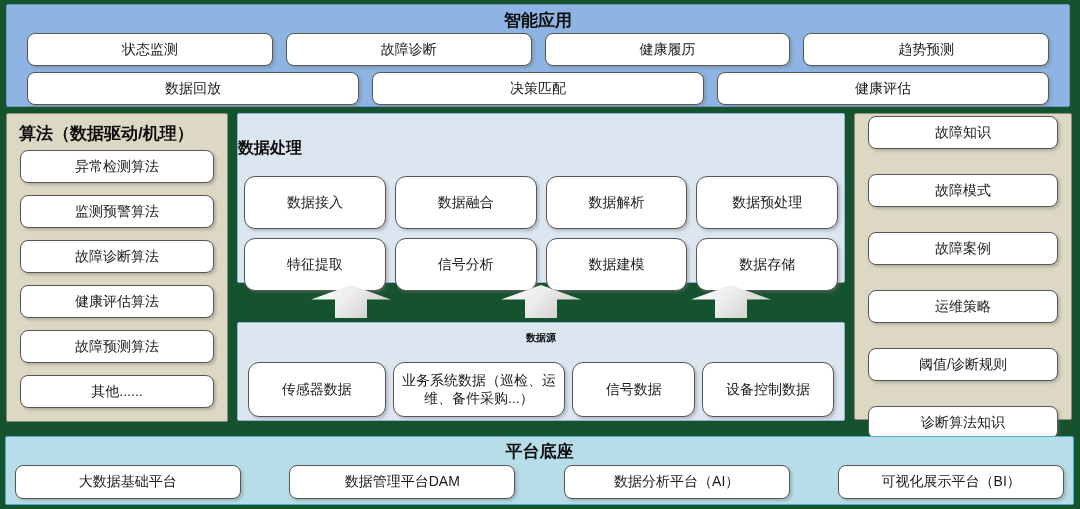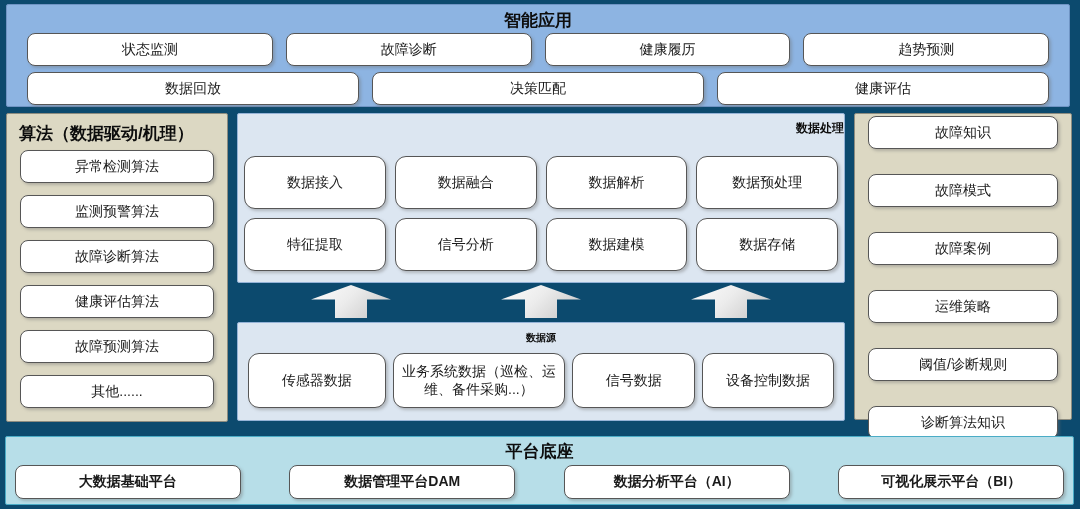--- a/index.html
+++ b/index.html
@@ -1,17 +1,17 @@
 <!DOCTYPE html>
 <html><head>
 <meta charset="utf-8">
 <style>
   html,body{margin:0;padding:0;background:#ffffff;}
   #stage{
-    position:relative;width:1080px;height:509px;background:#0c4a6e;
+    position:relative;width:1080px;height:509px;background:#14532d;
     font-family:"Liberation Sans","DejaVu Sans",sans-serif;color:#111;
     overflow:hidden;
   }
   .section{position:absolute;box-sizing:border-box;border-radius:2px;}
   .sec-title{font-weight:bold;color:#0d0d0d;}
   .wbox{
     background:#ffffff;border:1px solid #565656;border-radius:8px;
     display:flex;align-items:center;justify-content:center;text-align:center;
     font-size:14px;color:#1a1a1a;box-shadow:2px 2px 3px rgba(110,110,110,0.38);
     box-sizing:border-box;line-height:1.25;padding:0 4px;
@@ -32,46 +32,46 @@
   #algo-panel .panel-items{gap:12px;}
   #algo-panel .wbox{height:33px;}
   #kn-panel{left:854px;top:113px;width:218px;height:307px;}
   #kn-panel .sec-title{text-align:center;font-size:17px;padding-top:5px;height:28px;line-height:26px;}
   #kn-panel .panel-items{gap:25px;margin-top:2px;}
   #kn-panel .wbox{height:33px;}
 
   
   .blue-sec{background:#dce6f1;border:1px solid #95b3d7;}
   #dp-section{left:237px;top:113px;width:608px;height:170px;}
-  #dp-section .sec-title{text-align:right;font-size:12px;padding-top:4px;height:22px;line-height:20px;}
+  #dp-section .sec-title{text-align:left;font-size:16px;padding-top:24px;height:22px;line-height:20px;}
   .dp-grid{display:grid;grid-template-columns:repeat(4,1fr);grid-auto-rows:53px;gap:9px;margin:16px 6px 0;}
   .dp-grid .wbox,.ds-row .wbox{border-radius:11px;}
 
   #ds-section{left:237px;top:322px;width:608px;height:99px;}
   #ds-section .sec-title{text-align:center;font-size:10px;padding-top:5px;height:21px;line-height:20px;}
-  .ds-row{display:flex;gap:7px;padding:0 10px;margin-top:4px;height:55px;}
+  .ds-row{display:flex;gap:7px;padding:0 10px;margin-top:13px;height:55px;}
   .ds-row .wbox:nth-child(1){flex:0 0 23.5%;}
   .ds-row .wbox:nth-child(2){flex:1 1 28%;}
   .ds-row .wbox:nth-child(3){flex:0 0 21%;}
   .ds-row .wbox:nth-child(4){flex:0 0 22.5%;}
 
   
   #arrow-band{position:absolute;left:237px;top:285px;width:608px;height:34px;}
   .arrow-up{
     position:absolute;top:0;width:80px;height:33px;
     background:linear-gradient(135deg,#fdfdfd 0%,#ececec 45%,#c3c3c3 100%);
     clip-path:polygon(50% 0,100% 44%,70% 44%,70% 100%,30% 100%,30% 44%,0 44%);
     filter:drop-shadow(1px 1px 1.5px rgba(0,0,0,0.28));
   }
   .arrow-up.a1{left:74px;} .arrow-up.a2{left:264px;} .arrow-up.a3{left:454px;}
 
   
   #base-section{left:5px;top:436px;width:1069px;height:69px;background:#b7dee8;border:1px solid #4bacc6;}
   #base-section .sec-title{text-align:center;font-size:17px;padding-top:4px;height:23px;line-height:22px;}
-  .base-row{display:flex;justify-content:space-between;padding:0 9px;margin-top:1px;height:34px;font-weight:bold;}
+  .base-row{display:flex;justify-content:space-between;padding:0 9px;margin-top:1px;height:34px;}
   .base-row .wbox{width:21.5%;}
 </style>
 </head>
 <body>
 
 <div id="stage">
 
   <div id="app-layer" class="section">
     <div class="sec-title">智能应用</div>
     <div class="app-rows">

